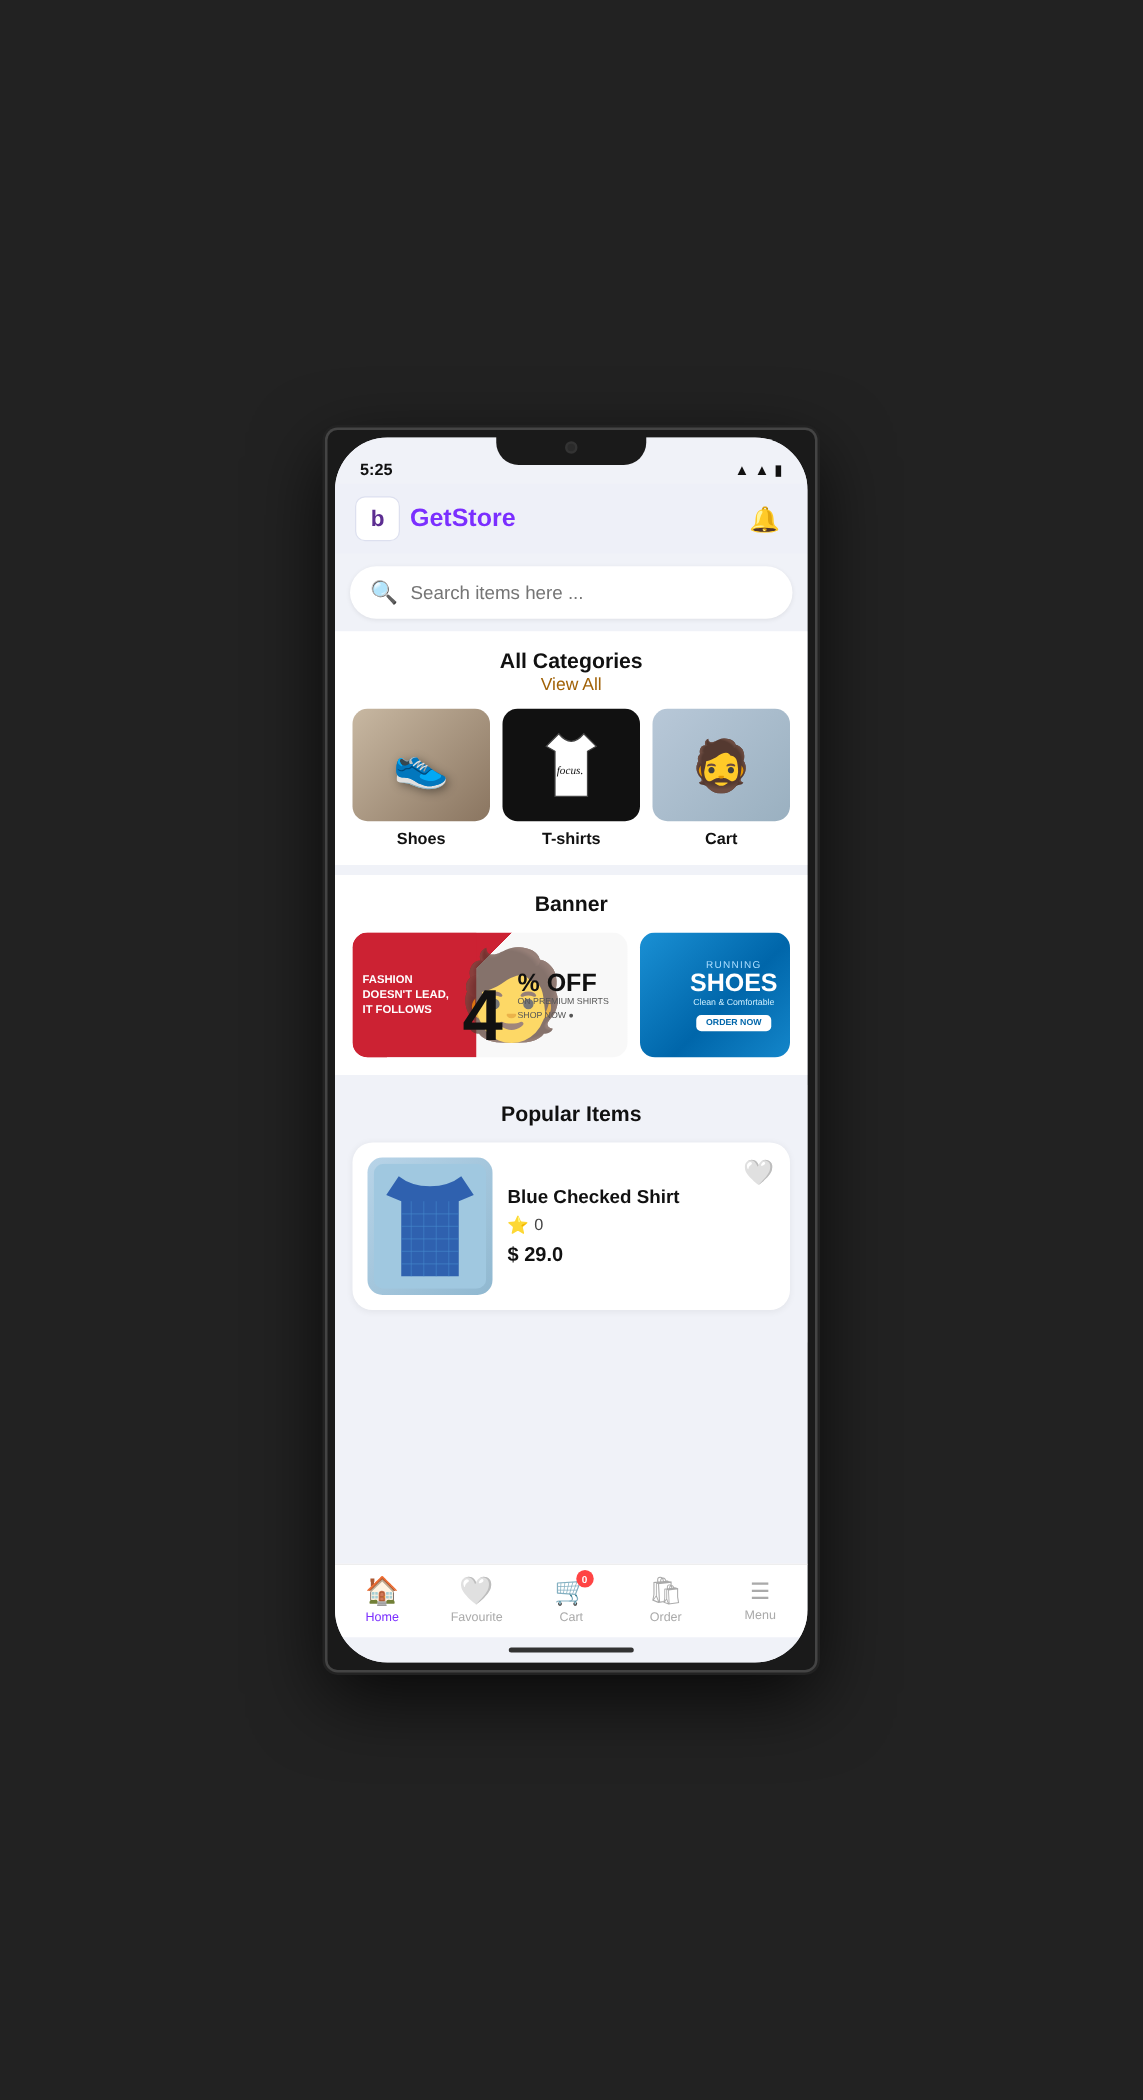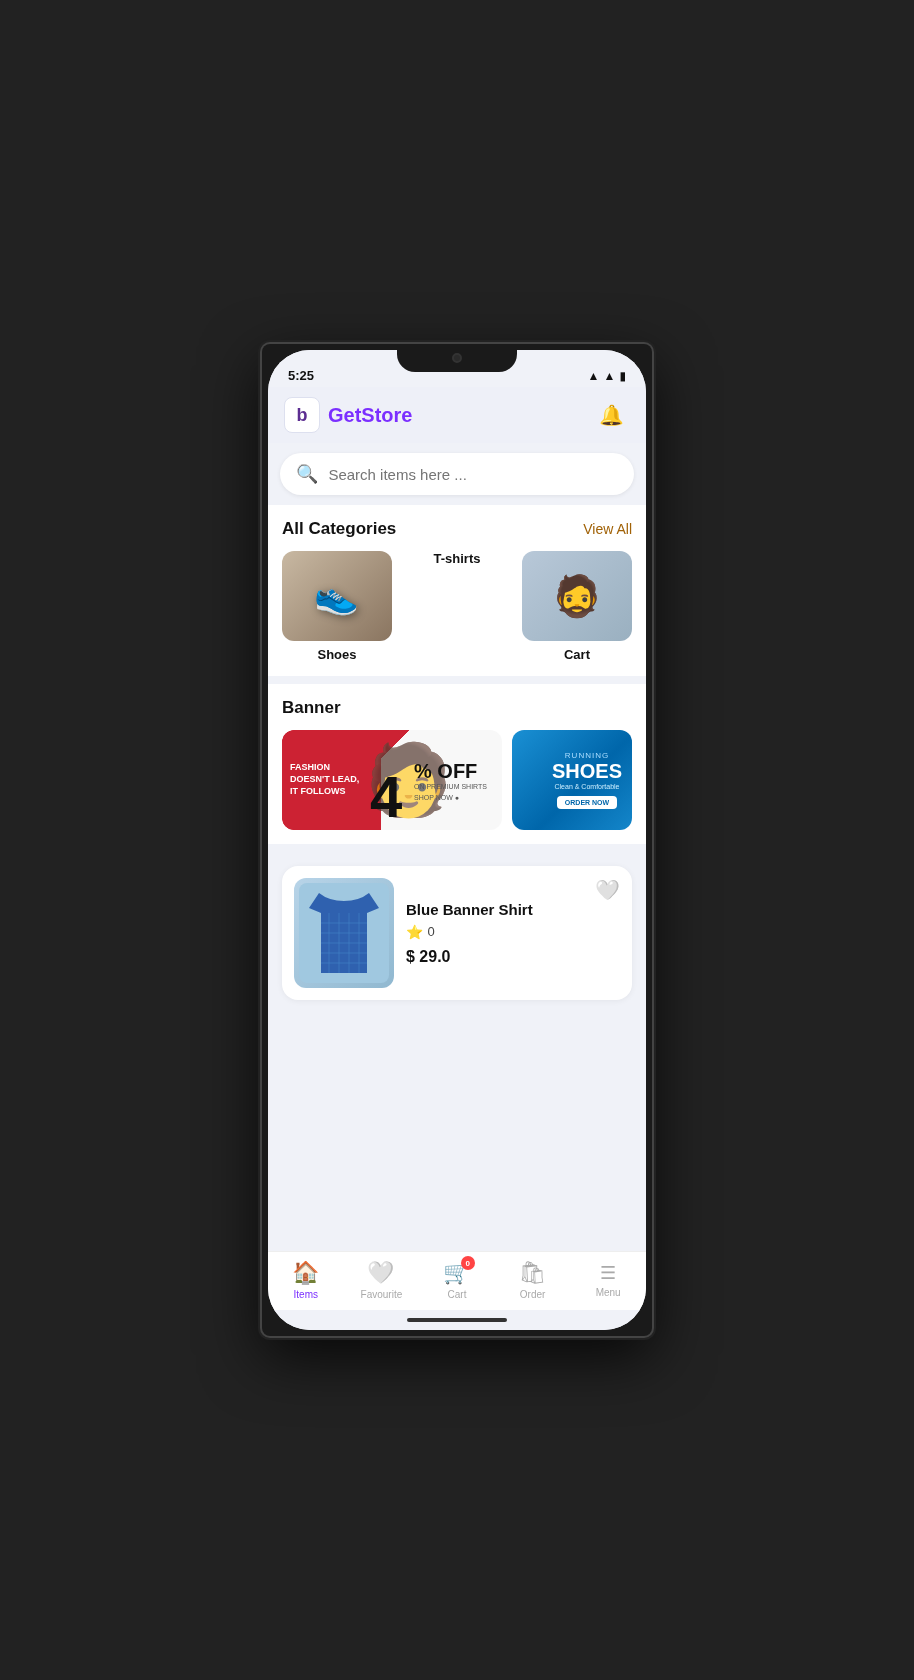--- a/index.html
+++ b/index.html
@@ -154,20 +154,21 @@
     .section {
       background: #fff;
       margin: 8px 0;
       padding: 14px 14px;
     }
     .section-header {
       display: flex;
       justify-content: space-between;
       align-items: center;
       margin-bottom: 12px;
+      flex-direction: column;
     }
     .section-title {
       font-size: 17px;
       font-weight: 800;
       color: #111;
     }
     .view-all {
       font-size: 14px;
       color: #a16207;
       font-weight: 500;
@@ -477,20 +478,29 @@
         <div class="categories-grid">
 
           <div class="category-item">
             <div class="category-img cat-shoes">
               <span style="font-size:36px; filter: drop-shadow(2px 2px 4px rgba(0,0,0,0.4));">👟</span>
             </div>
             <span class="category-label">Shoes</span>
           </div>
 
           <div class="category-item">
+            <div class="category-img cat-tshirts">
+              <div style="position:relative; width:50px; height:55px;">
+                
+                <svg width="50" height="55" viewBox="0 0 50 55" fill="none">
+                  <path d="M15 2 L5 12 L12 16 L12 52 L38 52 L38 16 L45 12 L35 2 Q30 8 25 8 Q20 8 15 2Z" fill="#ffffff" stroke="#444" stroke-width="1"></path>
+                  <text x="24" y="34" font-size="9" fill="#111" text-anchor="middle" font-style="italic" font-family="serif">focus.</text>
+                </svg>
+              </div>
+            </div>
             <span class="category-label">T-shirts</span>
           </div>
 
           <div class="category-item">
             <div class="category-img cat-shirt">
               <span style="font-size:40px;">🧔</span>
             </div>
             <span class="category-label">Cart</span>
           </div>
 
@@ -525,20 +535,23 @@
             <div class="banner-shoes-title">RUNNING</div>
             <div class="banner-shoes-main">SHOES</div>
             <div class="banner-shoes-sub">Clean &amp; Comfortable</div>
             <div class="banner-btn">ORDER NOW</div>
           </div>
 
         </div>
       </div>
 
       <div class="popular-section">
+        <div class="section-header">
+          <span class="section-title">Popular Items</span>
+        </div>
 
         <div class="product-card">
           <div class="product-img product-img-blue">
             <svg width="90" height="100" viewBox="0 0 90 100">
 
               <rect width="90" height="100" fill="#a0c8e0" rx="8"></rect>
 
               <path d="M20 10 L10 25 L22 30 L22 90 L68 90 L68 30 L80 25 L70 10 Q60 18 45 18 Q30 18 20 10Z" fill="#2255aa" opacity="0.9"></path>
 
               <line x1="30" y1="30" x2="30" y2="90" stroke="#4488cc" stroke-width="1" opacity="0.5"></line>
@@ -546,38 +559,38 @@
               <line x1="50" y1="30" x2="50" y2="90" stroke="#4488cc" stroke-width="1" opacity="0.5"></line>
               <line x1="60" y1="30" x2="60" y2="90" stroke="#4488cc" stroke-width="1" opacity="0.5"></line>
               <line x1="22" y1="40" x2="68" y2="40" stroke="#4488cc" stroke-width="1" opacity="0.5"></line>
               <line x1="22" y1="50" x2="68" y2="50" stroke="#4488cc" stroke-width="1" opacity="0.5"></line>
               <line x1="22" y1="60" x2="68" y2="60" stroke="#4488cc" stroke-width="1" opacity="0.5"></line>
               <line x1="22" y1="70" x2="68" y2="70" stroke="#4488cc" stroke-width="1" opacity="0.5"></line>
               <line x1="22" y1="80" x2="68" y2="80" stroke="#4488cc" stroke-width="1" opacity="0.5"></line>
             </svg>
           </div>
           <div class="product-info">
-            <div class="product-name">Blue Banner Shirt</div>
+            <div class="product-name">Blue Checked Shirt</div>
             <div class="product-rating">
               <span class="star-icon">⭐</span>
               <span class="rating-count">0</span>
             </div>
             <div class="product-price">$ 29.0</div>
           </div>
           <div class="heart-btn">🤍</div>
         </div>
 
       </div>
     </div>
 
     <div class="bottom-nav">
 
       <div class="nav-item">
         <span class="nav-icon active">🏠</span>
-        <span class="nav-label active">Items</span>
+        <span class="nav-label active">Home</span>
       </div>
 
       <div class="nav-item">
         <span class="nav-icon inactive">🤍</span>
         <span class="nav-label inactive">Favourite</span>
       </div>
 
       <div class="nav-item">
         <div class="cart-wrap">
           <span class="nav-icon inactive">🛒</span>

